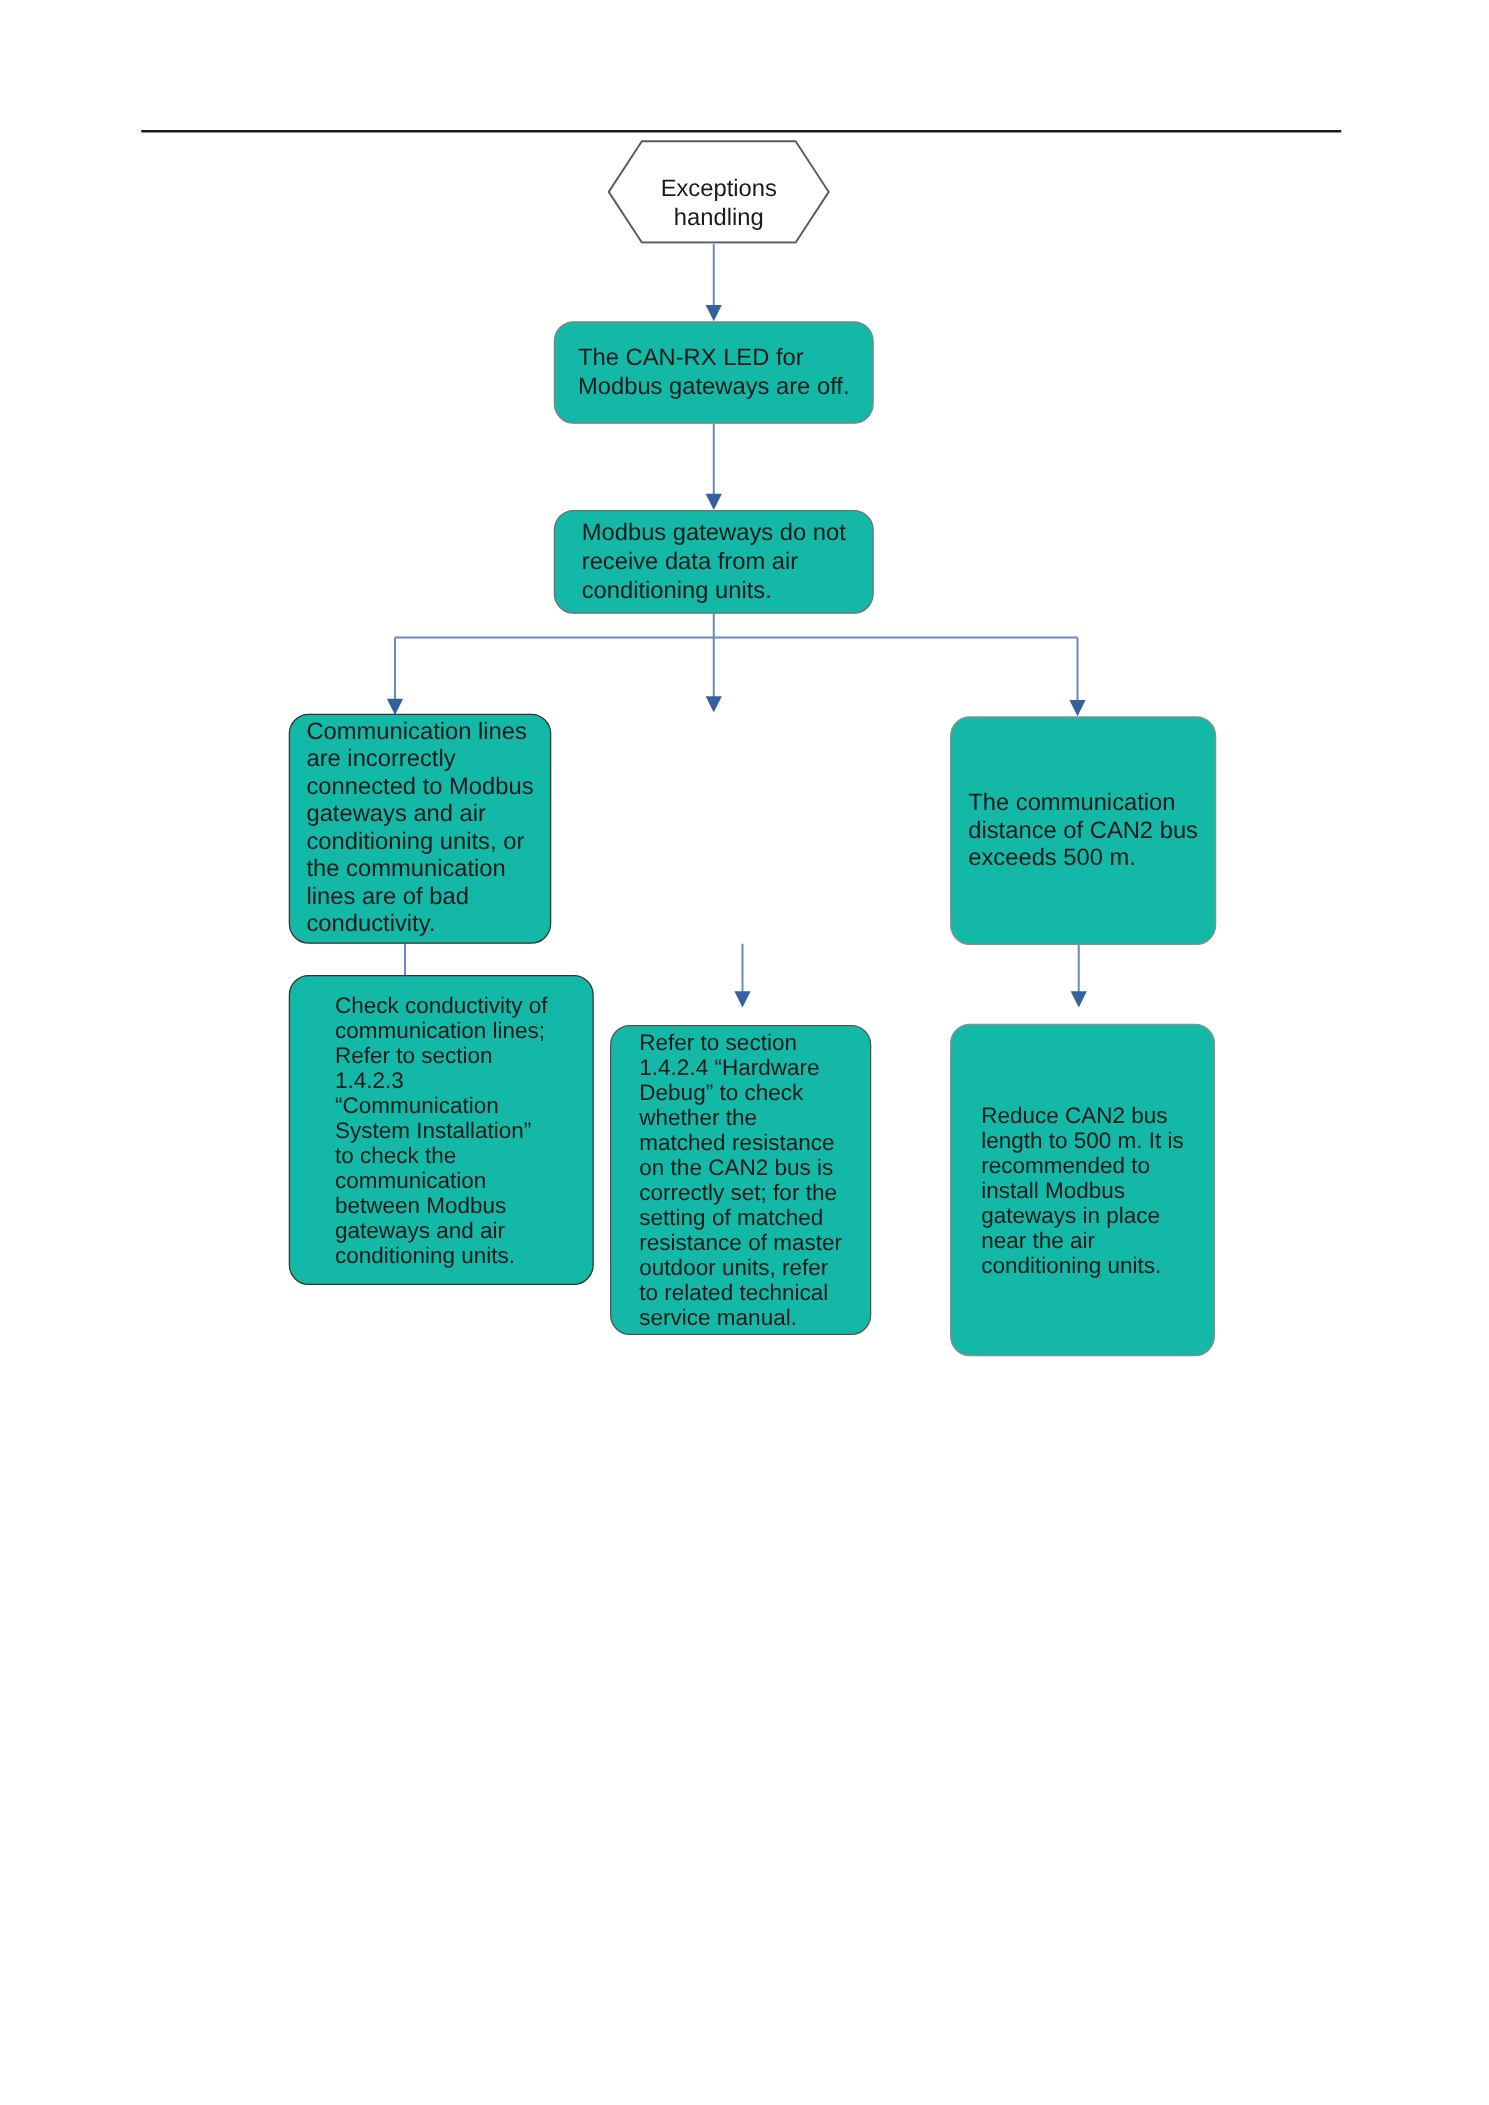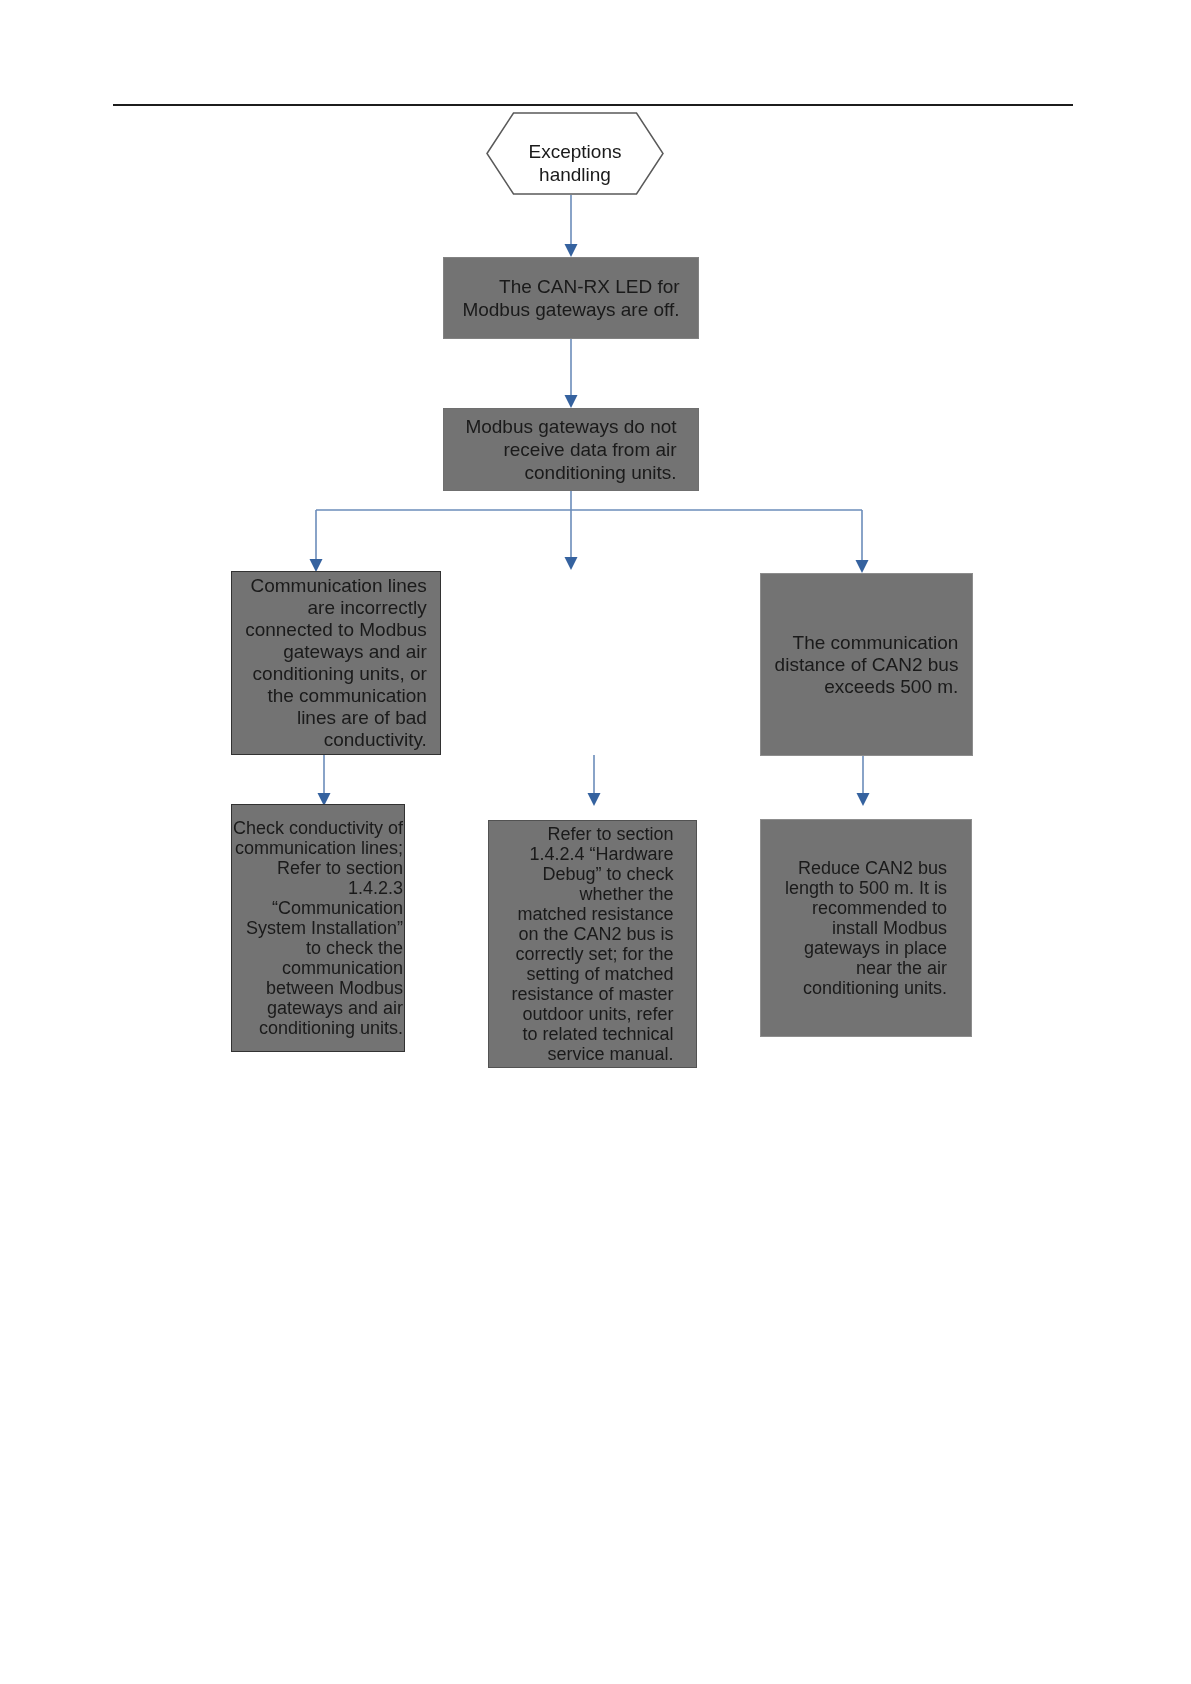--- a/index.html
+++ b/index.html
@@ -7,23 +7,23 @@
     width:1191px;height:1684px;background:#ffffff;position:relative;
     font-family:"Liberation Sans", sans-serif;color:#1a1a1a;
   }
   .page{position:absolute;inset:0;width:1191px;height:1684px;}
   .header-rule{
     position:absolute;left:113px;top:104px;width:960px;height:0;
     border-top:2px solid #1c1c1c;
   }
   svg.connectors{position:absolute;left:0;top:0;width:1191px;height:1684px;pointer-events:none;}
   .node{
-    position:absolute;background:#737373;box-sizing:border-box;
+    position:absolute;background:#14b8a6;box-sizing:border-box;
     display:flex;align-items:center;justify-content:center;
-    text-align:right;white-space:pre-line;
+    text-align:left;white-space:pre-line;border-radius:16px;
   }
   .row-top{font-size:19px;line-height:23px;}
   .row-mid{font-size:19px;line-height:22px;}
   .row-bot{font-size:18px;line-height:20px;}
   .b-box1{border:1.5px solid #828282;}
   .b-box2{border:1.5px solid #6f6f6f;}
   .b-dark{border:1.5px solid #323232;margin-left:12px;}
   .b-mid2{border:1.5px solid #525252;}
   .b-gray{border:1.5px solid #8d8d8d;}
   .hexwrap{position:absolute;left:486px;top:112px;width:178px;height:101px;}
@@ -86,21 +86,21 @@
 conditioning units, or
 the communication
 lines are of bad
 conductivity.</div>
 
 
   <div class="node row-mid b-gray" style="left:760px;top:573px;width:213px;height:183px;">The communication
 distance of CAN2 bus
 exceeds 500 m.</div>
 
-  <div class="node row-bot b-dark" style="left:219px;top:804px;width:174px;height:248px;">Check conductivity of
+  <div class="node row-bot b-dark" style="left:219px;top:780px;width:244px;height:248px;">Check conductivity of
 communication lines;
 Refer to section
 1.4.2.3
 “Communication
 System Installation”
 to check the
 communication
 between Modbus
 gateways and air
 conditioning units.</div>
@@ -111,21 +111,21 @@
 whether the
 matched resistance
 on the CAN2 bus is
 correctly set; for the
 setting of matched
 resistance of master
 outdoor units, refer
 to related technical
 service manual.</div>
 
-  <div class="node row-bot b-gray" style="left:760px;top:819px;width:212px;height:218px;">Reduce CAN2 bus
+  <div class="node row-bot b-gray" style="left:760px;top:819px;width:212px;height:266px;">Reduce CAN2 bus
 length to 500 m. It is
 recommended to
 install Modbus
 gateways in place
 near the air
 conditioning units.</div>
 
 </div>
 
 </body></html>

